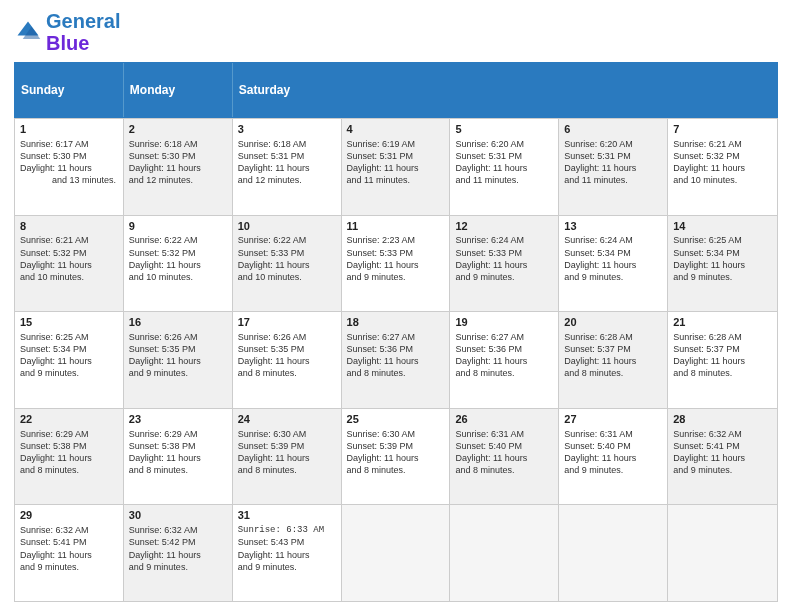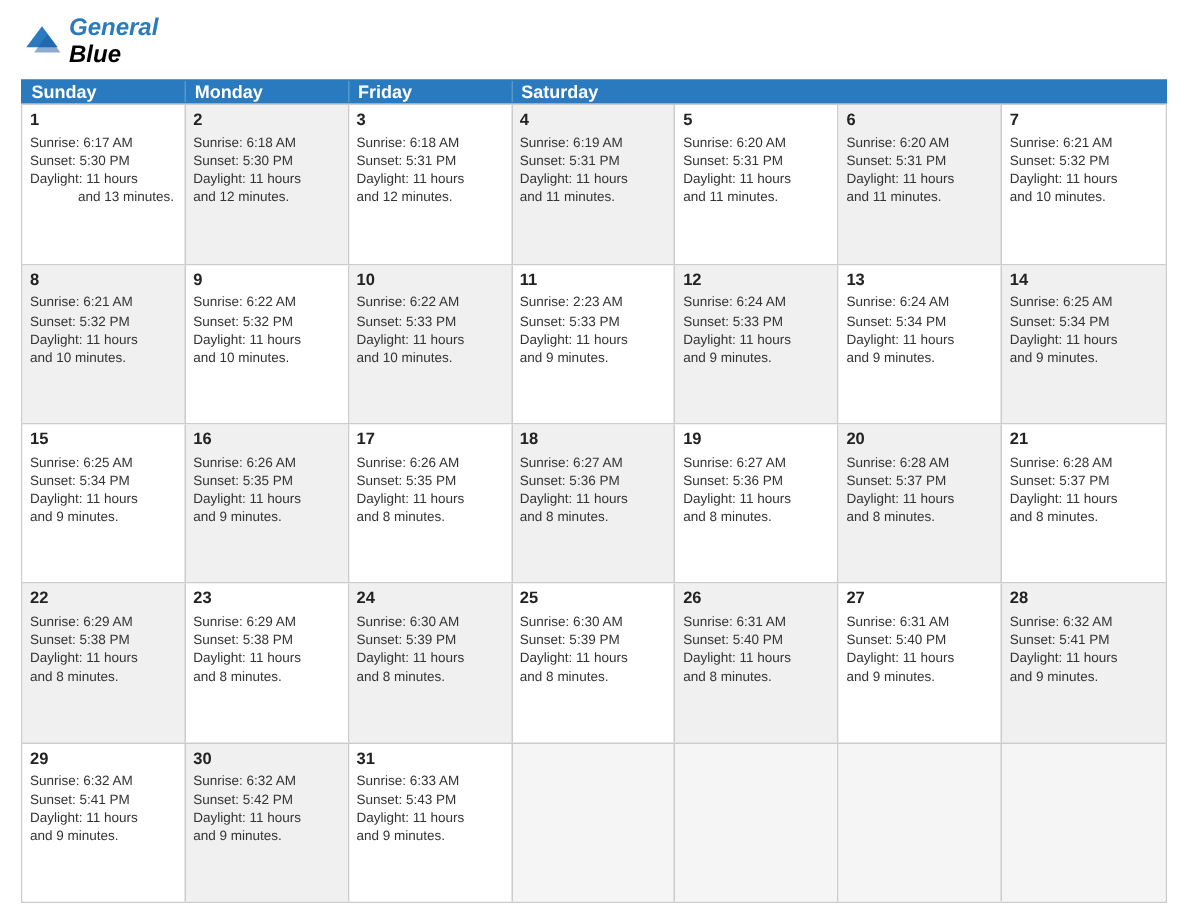--- a/index.html
+++ b/index.html
@@ -22,25 +22,24 @@
       justify-content: space-between;
       align-items: flex-start;
       margin-bottom: 8px;
     }
     .logo {
       display: flex;
       align-items: center;
       gap: 4px;
     }
     .logo-text {
-      font-size: 16px;
+      font-size: 20px;
       font-weight: bold;
       color: #333;
       line-height: 1.1;
-      font-style: italic;
     }
     .logo-text span {
       color: #2a7abf;
     }
     .logo-icon {
       width: 28px;
       height: 28px;
     }
     .title-block {
       text-align: right;
@@ -64,21 +63,21 @@
     .cal-header-row {
       display: grid;
       grid-template-columns: repeat(7, 1fr);
       background: #2a7abf;
       border: 1px solid #2a7abf;
     }
     .cal-header-cell {
       color: #fff;
       font-weight: bold;
       font-size: 12px;
-      padding: 0 6px;
+      padding: 20px 6px;
       border-right: 1px solid #5599cc;
       text-align: left;
     }
     .cal-header-cell:last-child { border-right: none; }
     .cal-body {
       display: flex;
       flex-direction: column;
       flex: 1;
       border-left: 1px solid #ccc;
       border-right: 1px solid #ccc;
@@ -115,34 +114,33 @@
 
 <div class="page">
   <div class="header">
     <div class="logo">
       <svg class="logo-icon" viewBox="0 0 32 32">
         <polygon points="16,4 28,20 4,20" fill="#2a7abf"></polygon>
         <polygon points="20,10 30,24 10,24" fill="#1a5a9f" opacity="0.5"></polygon>
       </svg>
       <div class="logo-text">
         <div><span>General</span></div>
-        <div style="color:#000000">Blue</div>
+        <div style="color:#6d28d9">Blue</div>
       </div>
     </div>
     <div class="title-block">
       <div class="main-title"></div>
       <div class="subtitle"></div>
     </div>
   </div>
 
   <div class="calendar">
     <div class="cal-header-row">
     <div class="cal-header-cell">Sunday</div>
         <div class="cal-header-cell">Monday</div>
-        <div class="cal-header-cell">Friday</div>
         <div class="cal-header-cell">Saturday</div>
       </div>
     <div class="cal-body">
     <div class="cal-week">
           <div class="cal-cell">
             <span class="day-num">1</span>
             <span style="display: block;">Sunrise: 6:17 AM</span>
             <span style="display: block;">Sunset: 5:30 PM</span>
             <span style="display: block;">Daylight: 11 hours</span>
             <span style="display: block; margin-left: 32px;">and 13 minutes.</span>
@@ -353,21 +351,21 @@
           </div>
           <div class="cal-cell shaded">
             <span class="day-num">30</span>
             <span style="display: block;">Sunrise: 6:32 AM</span>
             <span style="display: block;">Sunset: 5:42 PM</span>
             <span style="display: block;">Daylight: 11 hours</span>
             <span style="display: block;">and 9 minutes.</span>
           </div>
           <div class="cal-cell">
             <span class="day-num">31</span>
-            <span style="display: block;">Sunrise: 6:33 AM</span>
+            <span style="display: block; font-family: Liberation Mono, monospace;">Sunrise: 6:33 AM</span>
             <span style="display: block;">Sunset: 5:43 PM</span>
             <span style="display: block;">Daylight: 11 hours</span>
             <span style="display: block;">and 9 minutes.</span>
           </div>
           <div class="cal-cell empty"></div>
           <div class="cal-cell empty"></div>
           <div class="cal-cell empty"></div>
           <div class="cal-cell empty"></div>
         </div>
       </div>

